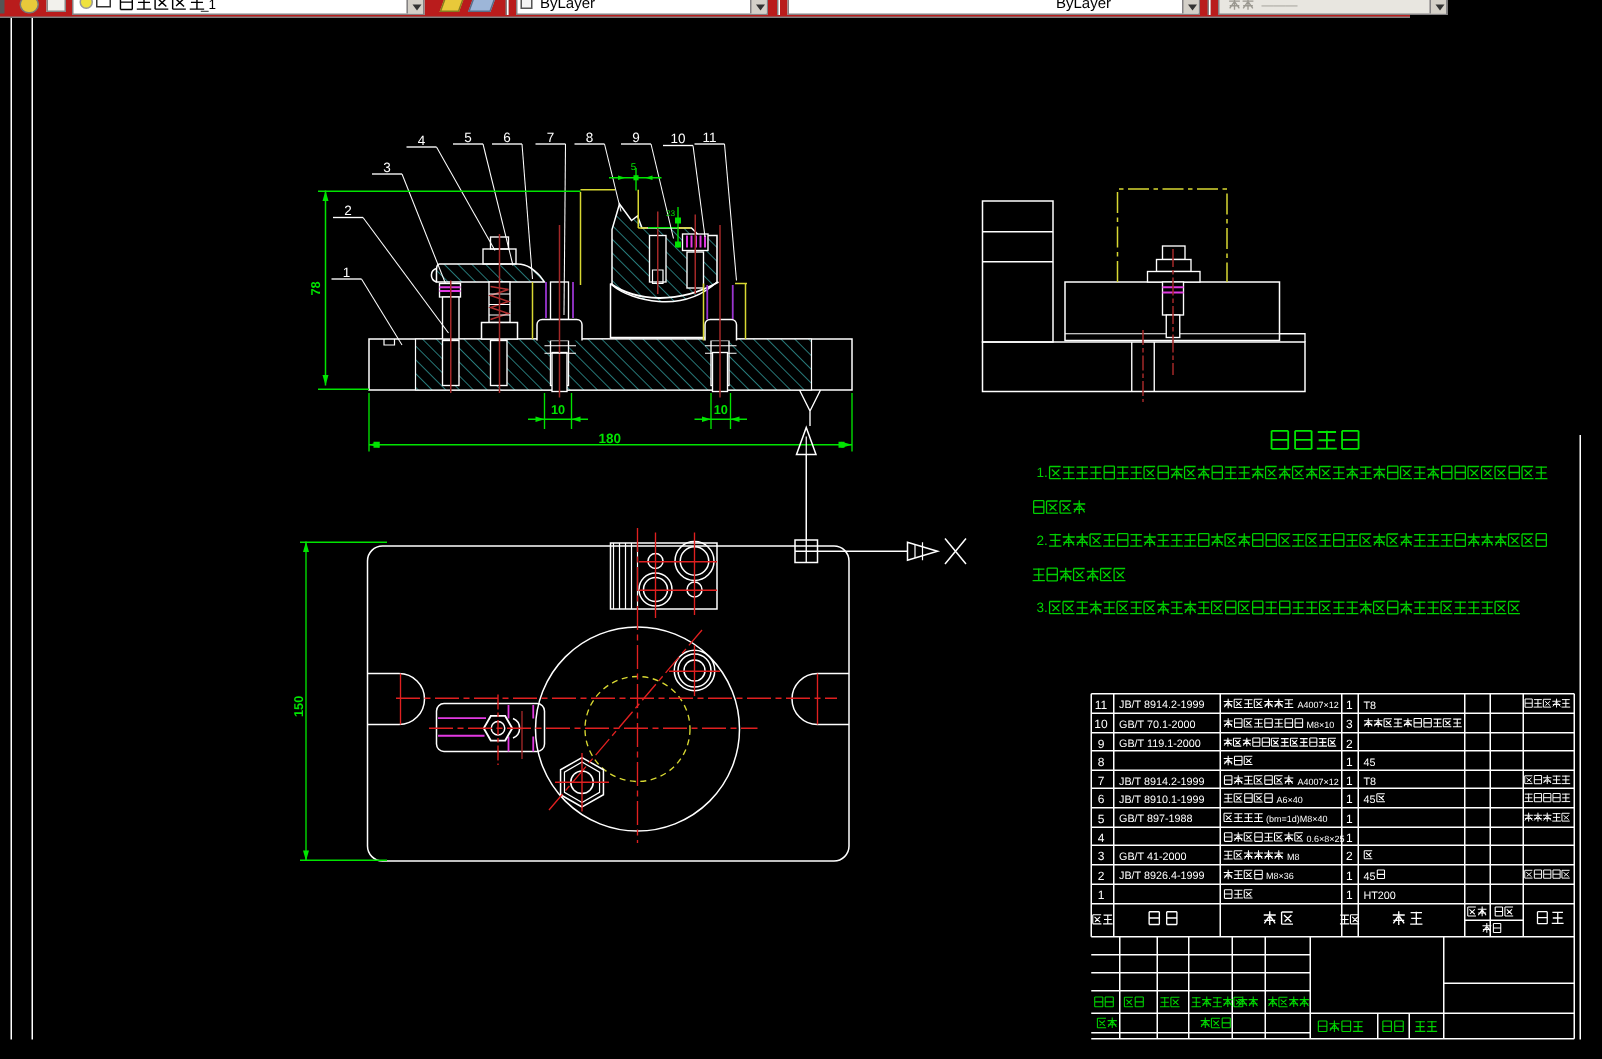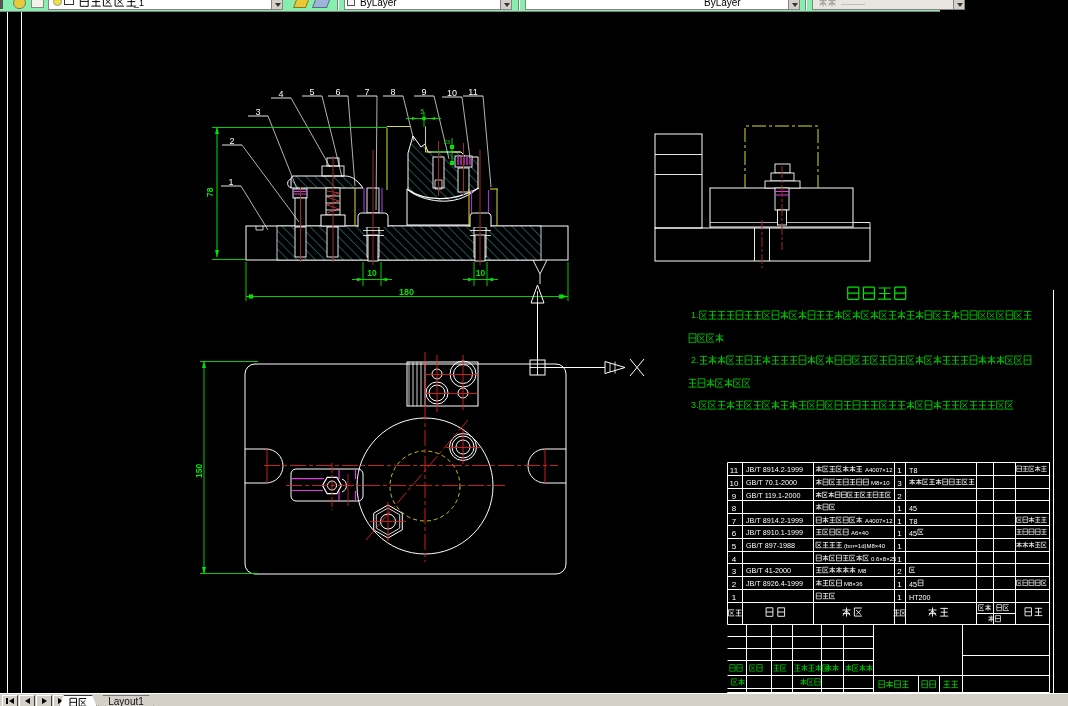--- a/index.html
+++ b/index.html
@@ -1,17 +1,17 @@
 <!DOCTYPE html>
 <html><head><meta charset="utf-8">
 <style>
 html,body{margin:0;padding:0;width:1068px;height:706px;background:#000;overflow:hidden}
 *{box-sizing:border-box}
 #page{position:relative;width:1068px;height:706px;font-family:"Liberation Sans",sans-serif}
-#toolbar{position:absolute;left:0;top:0;width:940px;height:12px;background:#86efac;border-bottom:1px solid #808080}
+#toolbar{position:absolute;left:0;top:0;width:940px;height:12px;background:#b91c1c;border-bottom:1px solid #808080}
 .combo{position:absolute;top:0;height:10px;background:#fff;border:1px solid #848284;border-top:none}
 .ct{position:absolute;top:-3px;font-size:10px;color:#000;white-space:nowrap;font-family:"Liberation Sans",sans-serif}
 .cbtn{position:absolute;right:0;top:0;width:11px;height:9px;background:#d4d0c8;border-left:1px solid #848284}
 .cbtn::after{content:"";position:absolute;left:2.5px;top:3px;border:3px solid transparent;border-top:4px solid #333}
 .sep{position:absolute;top:-2px;width:2px;height:12px;background:#808080;border-right:1px solid #fff}
 #tabbar{position:absolute;left:0;top:693px;width:1068px;height:13px;background:#d4d0c8;border-top:1px solid #fff}
 .navb{position:absolute;top:1px;width:16px;height:12px;background:#d4d0c8;border:1px solid;border-color:#fff #404040 #404040 #fff}
 .vbar{position:absolute;top:2px;width:1.5px;height:6px;background:#000}
 .tl{position:absolute;top:2px;width:0;height:0;border-top:3px solid transparent;border-bottom:3px solid transparent;border-right:5px solid #000}
 .tr{position:absolute;top:2px;width:0;height:0;border-top:3px solid transparent;border-bottom:3px solid transparent;border-left:5px solid #000}
@@ -325,34 +325,12 @@
  <div class="sep" style="left:805px"></div>
  <div class="combo" style="left:812px;width:153px;background:#e8e6e0">
         <svg width="30" height="10" style="position:absolute;left:0;top:0">
           <path d="M10.0,-1.6L10.0,6.5 M6.4,0.7L13.6,0.7 M9.6,1.6L6.8,5.6 M10.4,1.6L13.2,5.6 M6.8,3.8L13.2,3.8 M19.0,-1.6L19.0,6.5 M15.4,0.7L22.6,0.7 M18.6,1.6L15.8,5.6 M19.4,1.6L22.2,5.6 M15.8,3.8L22.2,3.8" stroke="#9a9890" stroke-width="0.9" fill="none"></path>
         </svg>
         <span class="ct" style="left:28px;color:#9a9890;font-size:8px;top:-1px">———</span>
         <span class="cbtn"></span>
       </div>
 </div>
 
-<div id="tabbar">
- <div class="navb" style="left:2px">
-        <span class="vbar" style="left:3px"></span>
-        <span class="tl" style="left:6px"></span>
-      </div>
- <div class="navb" style="left:19px">
-        <span class="tl" style="left:5px"></span>
-      </div>
- <div class="navb" style="left:36px">
-        <span class="tr" style="left:5px"></span>
-      </div>
- <div class="navb" style="left:53px">
-        <span class="tr" style="left:4px"></span>
-        <span class="vbar" style="left:10px"></span>
-      </div>
- <div id="tab1">
-        <svg width="38" height="12" style="position:absolute;left:0;top:0">
-          <path d="M10.0,2.3L16.5,2.3 M10.0,2.3L10.0,10.3 M16.5,2.3L16.5,10.3 M10.0,6.3L16.5,6.3 M10.0,10.3L16.5,10.3 M19.2,2.5L19.2,10.1 M19.2,2.5L26.2,2.5 M19.2,10.1L26.3,10.1 M20.6,4.4L25.3,8.6 M25.3,4.4L21.1,8.4" stroke="#000" stroke-width="0.95" fill="none"></path>
-        </svg>
-      </div>
- <div id="tab2">Layout1</div>
-</div>
 </div>
 </body></html>

